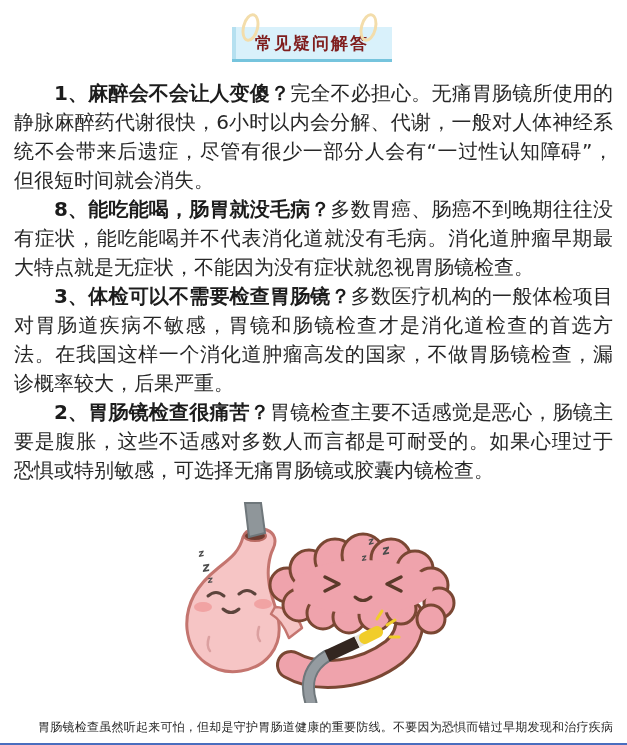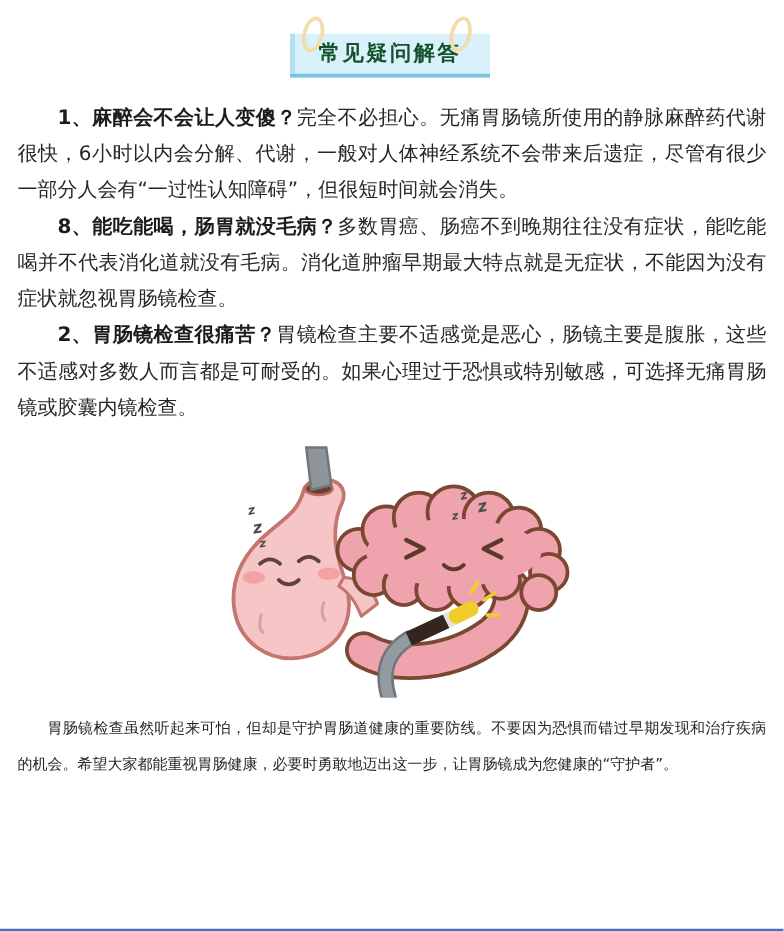--- a/index.html
+++ b/index.html
@@ -20,21 +20,21 @@
   }
   .badge{
     position:absolute;
     left:232px;top:27px;
     width:160px;height:32px;
     background:#d9f1fb;
     border-bottom:3px solid #76c4dd;
     line-height:32px;
     font-size:17px;
     font-weight:bold;
-    color:#14532d;
+    color:#7f1d1d;
     letter-spacing:2px;
   }
   .badge::before{ 
     content:"";
     position:absolute;left:0;top:0;
     width:4px;height:100%;
     background:#b5e0f0;
   }
   .ring{
     position:absolute;
@@ -46,21 +46,21 @@
     z-index:2;
   }
   .ring.left{left:242px;transform:rotate(14deg);}
   .ring.right{left:360px;transform:rotate(14deg);}
   
   .content{
     margin:17px 14px 0 14px;
   }
   p.qa{
     margin:0;
-    font-size:16px;
+    font-size:20px;
     line-height:29px;
     color:#272727;
     text-align:justify;
     text-indent:2em;
   }
   p.qa b{color:#1c1c1c;}
   
   .illu-wrap{
     width:100%;
     height:206px;
@@ -98,20 +98,21 @@
     <span class="ring left"></span>
     <span class="ring right"></span>
     <div class="badge">
       <span>常见疑问解答</span>
     </div>
   </div>
 
   <div class="content">
     <p class="qa"><b>1、麻醉会不会让人变傻？</b><span>完全不必担心。无痛胃肠镜所使用的静脉麻醉药代谢很快，6小时以内会分解、代谢，一般对人体神经系统不会带来后遗症，尽管有很少一部分人会有“一过性认知障碍”，但很短时间就会消失。</span></p>
     <p class="qa"><b>8、能吃能喝，肠胃就没毛病？</b><span>多数胃癌、肠癌不到晚期往往没有症状，能吃能喝并不代表消化道就没有毛病。消化道肿瘤早期最大特点就是无症状，不能因为没有症状就忽视胃肠镜检查。</span></p>
+    <p class="qa"><b>3、体检可以不需要检查胃肠镜？</b><span>多数医疗机构的一般体检项目对胃肠道疾病不敏感，胃镜和肠镜检查才是消化道检查的首选方法。在我国这样一个消化道肿瘤高发的国家，不做胃肠镜检查，漏诊概率较大，后果严重。</span></p>
     <p class="qa"><b>2、胃肠镜检查很痛苦？</b><span>胃镜检查主要不适感觉是恶心，肠镜主要是腹胀，这些不适感对多数人而言都是可耐受的。如果心理过于恐惧或特别敏感，可选择无痛胃肠镜或胶囊内镜检查。</span></p>
   </div>
 
   <div class="illu-wrap">
     <svg width="310" height="206" viewBox="0 0 310 206">
 
       <g>
         <path d="M84,40 C80,56 70,62 58,72 C38,88 26,108 28,132 C31,162 56,178 82,174
                  C108,170 122,150 120,128 C119,112 112,102 110,86 C108,74 110,60 114,52
                  C118,44 116,36 108,33 C98,29 87,32 84,40 Z" fill="#f6c5c5" stroke="#c4756f" stroke-width="3" stroke-linejoin="round"></path>

